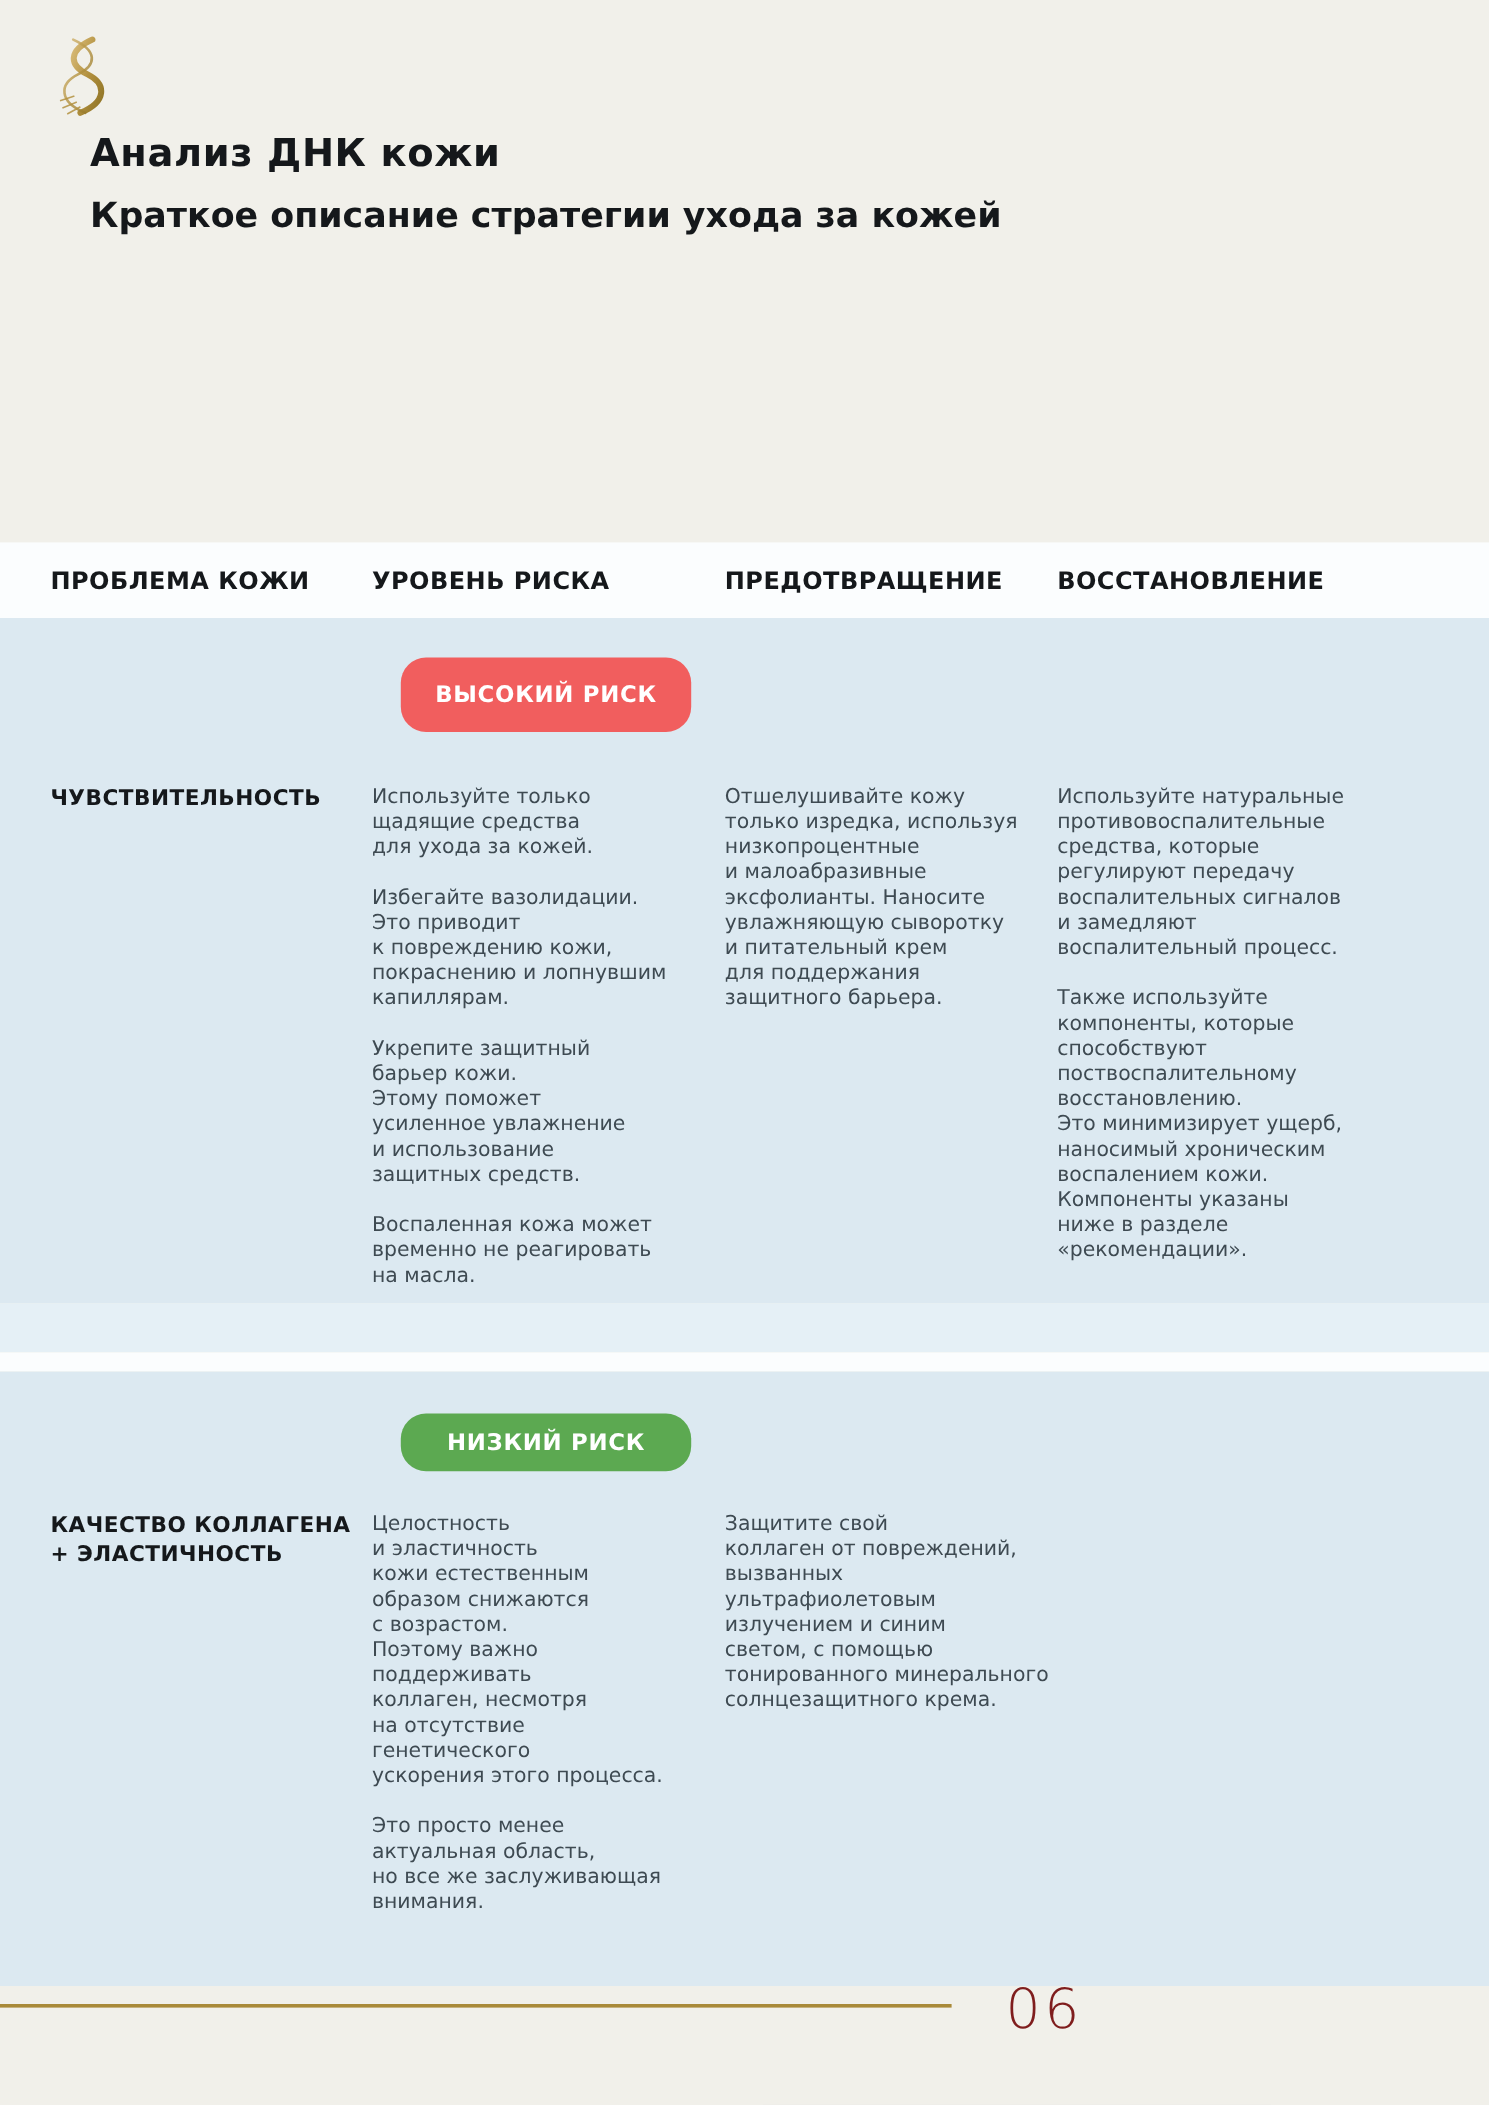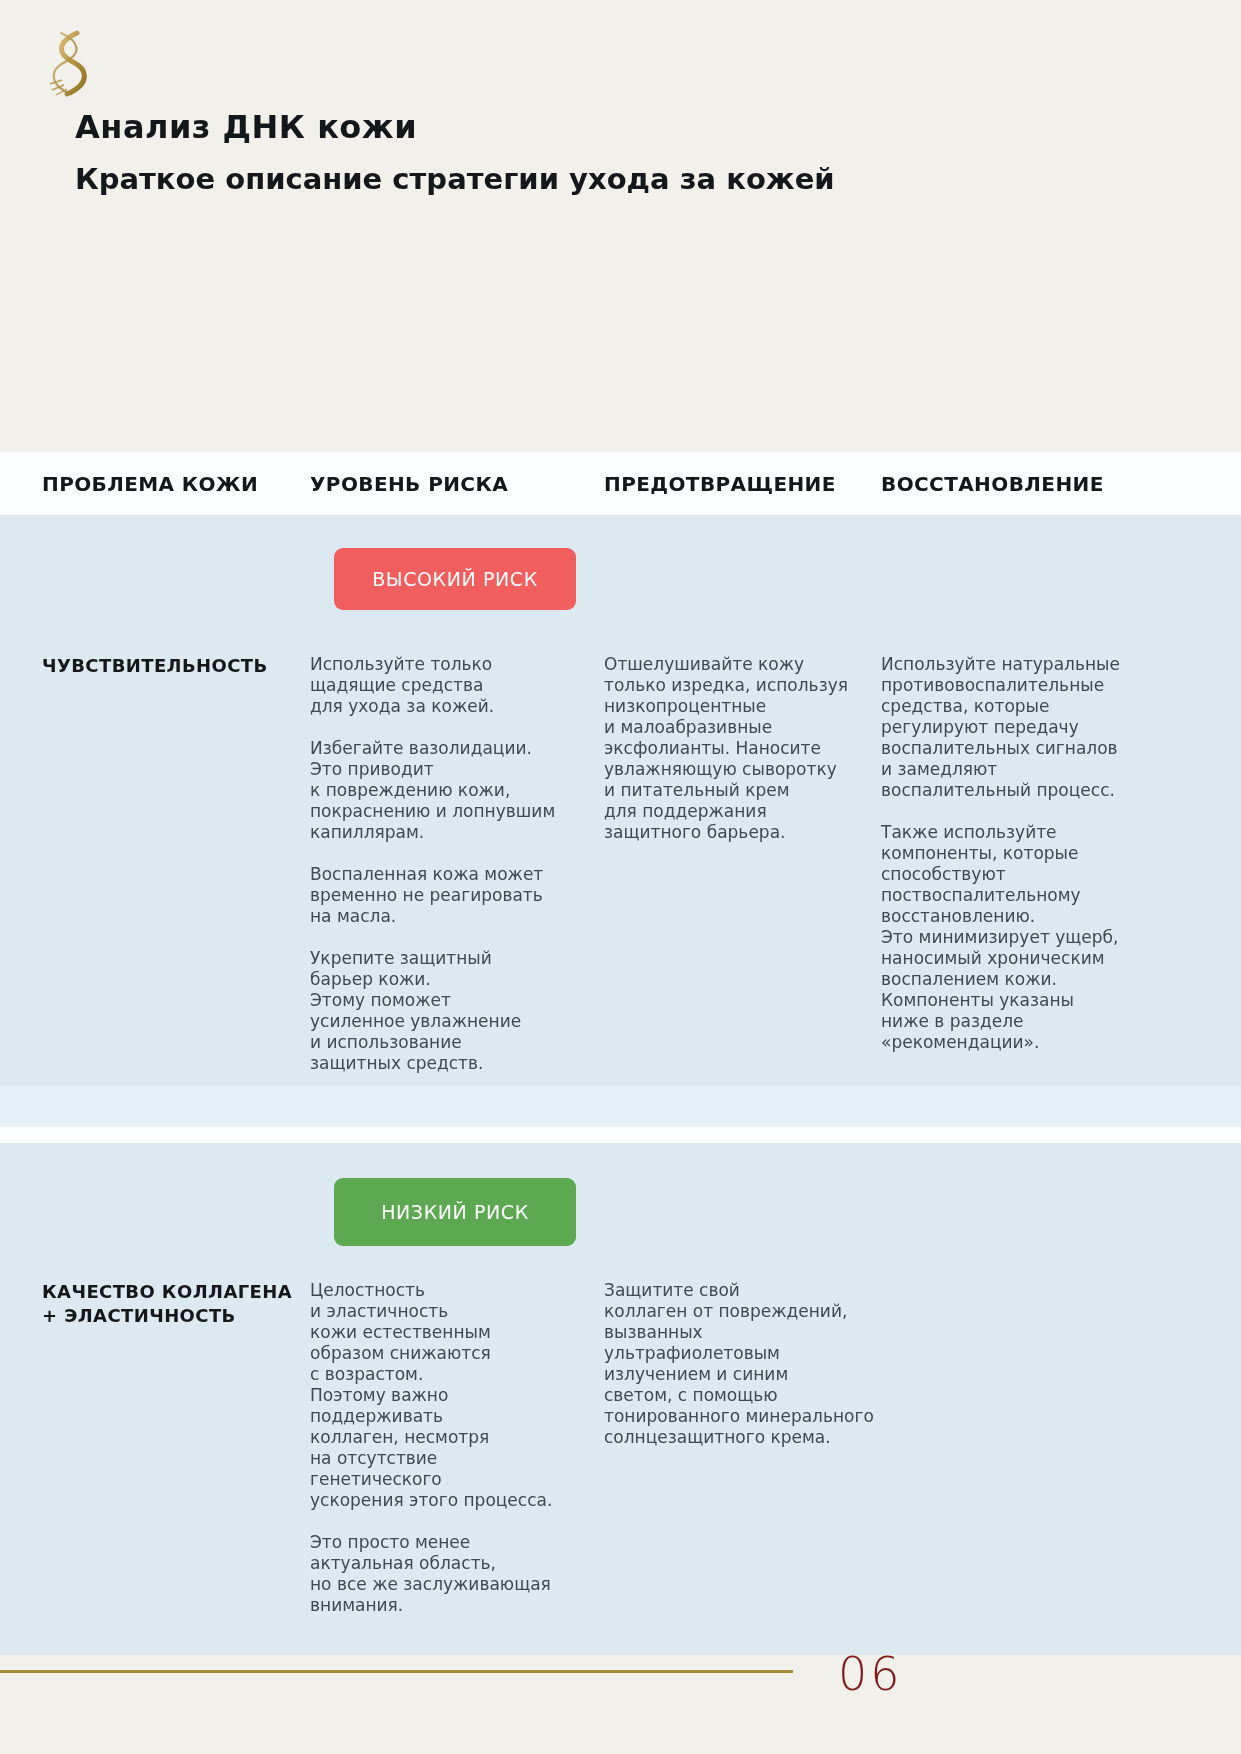--- a/index.html
+++ b/index.html
@@ -56,31 +56,31 @@
     color: #15181B;
     letter-spacing: 0.4px;
     white-space: nowrap;
   }
   .section { background: #DCE9F1; }
   .section-1 { height: 571px; padding-top: 33px; }
   .section-2 { height: 512px; padding-top: 35px; }
   .risk-badge {
     margin-left: 334px;
     width: 242px;
-    border-radius: 9px;
+    border-radius: 21px;
     display: flex;
     align-items: center;
     justify-content: center;
     color: #ffffff;
-    font-weight: 400;
+    font-weight: 700;
     font-size: 19px;
     letter-spacing: 0.6px;
   }
   .badge-1 { height: 62px; }
-  .badge-2 { height: 68px; }
+  .badge-2 { height: 48px; }
   .row-1 { margin-top: 44px; }
   .row-2 { margin-top: 34px; }
   .problem-label {
     font-size: 18px;
     font-weight: 700;
     color: #15181B;
     letter-spacing: 0.4px;
     line-height: 1.35;
     white-space: pre-line;
   }
@@ -153,29 +153,29 @@
       </div>
       <div class="c2 cell">
         <p>Используйте только
 щадящие средства
 для ухода за кожей.</p>
         <p>Избегайте вазолидации.
 Это приводит
 к повреждению кожи,
 покраснению и лопнувшим
 капиллярам.</p>
-        <p>Воспаленная кожа может
-временно не реагировать
-на масла.</p>
         <p>Укрепите защитный
 барьер кожи.
 Этому поможет
 усиленное увлажнение
 и использование
 защитных средств.</p>
+        <p>Воспаленная кожа может
+временно не реагировать
+на масла.</p>
       </div>
       <div class="c3 cell">
         <p>Отшелушивайте кожу
 только изредка, используя
 низкопроцентные
 и малоабразивные
 эксфолианты. Наносите
 увлажняющую сыворотку
 и питательный крем
 для поддержания

